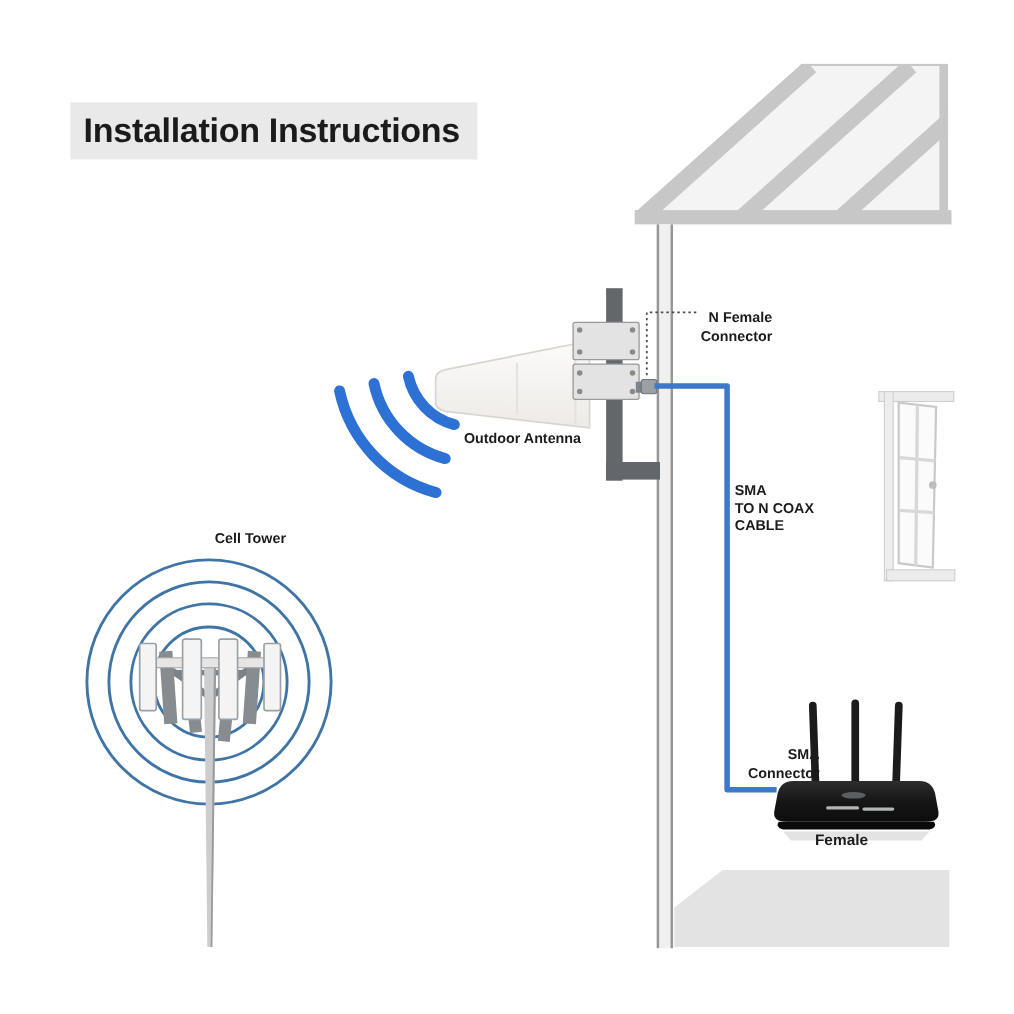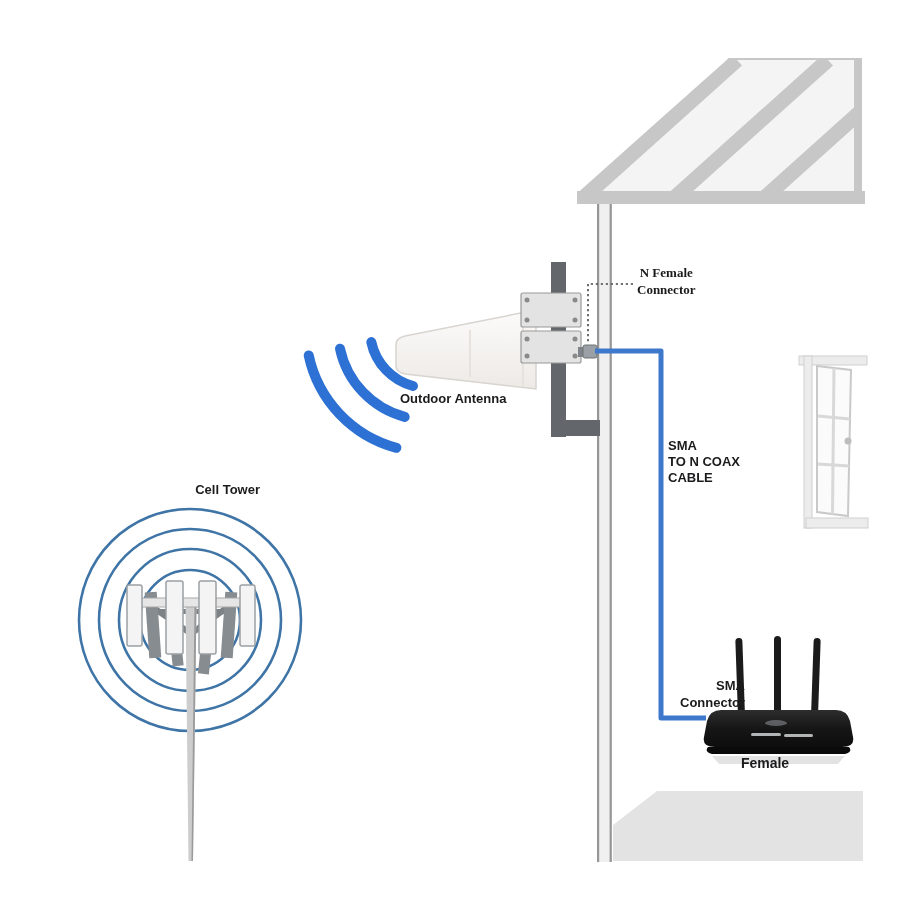--- a/index.html
+++ b/index.html
@@ -15,22 +15,22 @@
     padding:0 16px 0 12px;
   }
   .title-text{
     font-size:31px;font-weight:700;letter-spacing:-0.3px;
     color:var(--text-color,#1b1b1d);white-space:nowrap;
   }
   .diagram-label{
     position:absolute;font-size:13px;line-height:17px;font-weight:700;
     color:var(--text-color,#1b1b1d);white-space:pre-line;
   }
-  .lbl-n-female{left:637px;top:264px;text-align:center;font-family:Liberation Serif, serif;}
-  .lbl-outdoor-antenna{left:400px;top:390px;width:150px;text-align:left;}
+  .lbl-n-female{left:637px;top:280px;text-align:right;}
+  .lbl-outdoor-antenna{left:400px;top:390px;width:150px;text-align:center;}
   .lbl-sma-cable{left:668px;top:438px;text-align:left;line-height:16px;}
   .lbl-cell-tower{left:120px;top:481px;width:140px;text-align:right;}
   .lbl-sma-connector{left:645px;top:677px;width:100px;text-align:right;}
   .lbl-router{left:730px;top:755px;width:70px;text-align:center;font-size:14px;}
 
   
   .roof-fill{fill:#f4f4f4;}
   .roof-stripe{stroke:var(--structure-gray,#c7c7c7);stroke-width:15;fill:none;}
   .roof-band{fill:var(--structure-gray,#c7c7c7);}
   .eave{fill:var(--structure-gray,#c7c7c7);}
@@ -185,20 +185,23 @@
       <rect class="router-ant" x="811" y="638" width="7" height="78" rx="3.5" transform="rotate(2 814 716)"></rect>
       <path class="router-body" d="M 721 710 Q 710 710 707 721 L 704 737 Q 702 747 715 747 L 842 747 Q 855 747 853 737 L 850 721 Q 847 710 836 710 Z"></path>
       <path class="router-base" d="M 708 747 L 849 747 Q 853 752 845 754 L 712 754 Q 704 752 708 747 Z"></path>
       <rect class="router-slit" x="751" y="733" width="30" height="3" rx="1.5"></rect>
       <rect class="router-slit" x="784" y="734" width="29" height="3" rx="1.5"></rect>
       <ellipse class="router-logo" cx="776" cy="723" rx="11" ry="3"></ellipse>
       <path class="router-reflection" d="M 712 756 L 845 756 L 838 764 L 719 764 Z"></path>
     </g>
   </svg>
 
+  <div class="title-bar">
+    <span class="title-text">Installation Instructions</span>
+  </div>
 
   <div class="diagram-label lbl-n-female">N Female
 Connector</div>
   <div class="diagram-label lbl-outdoor-antenna">Outdoor Antenna</div>
   <div class="diagram-label lbl-sma-cable">SMA
 TO N COAX
 CABLE</div>
   <div class="diagram-label lbl-cell-tower">Cell Tower</div>
   <div class="diagram-label lbl-sma-connector">SMA
 Connector</div>

